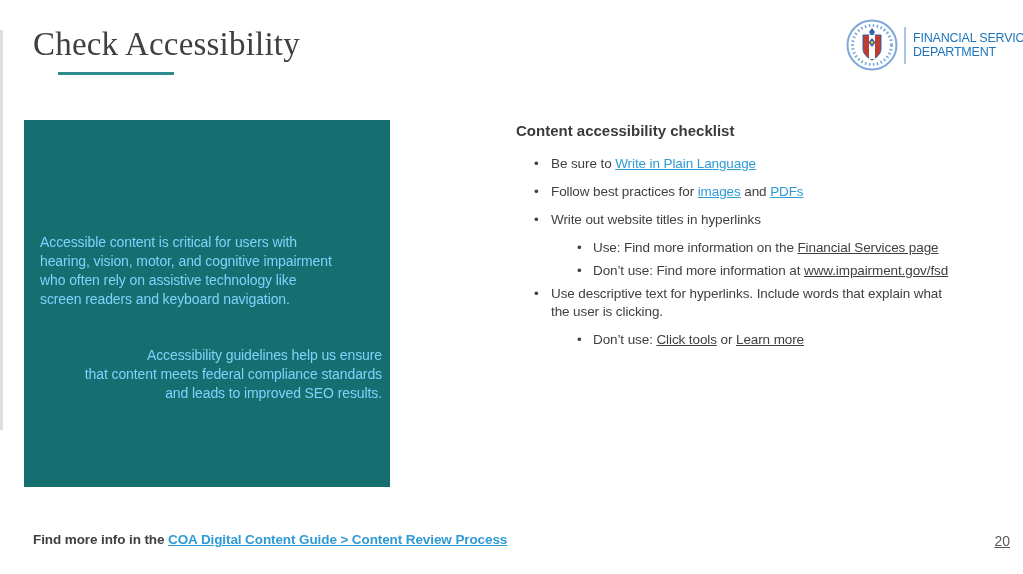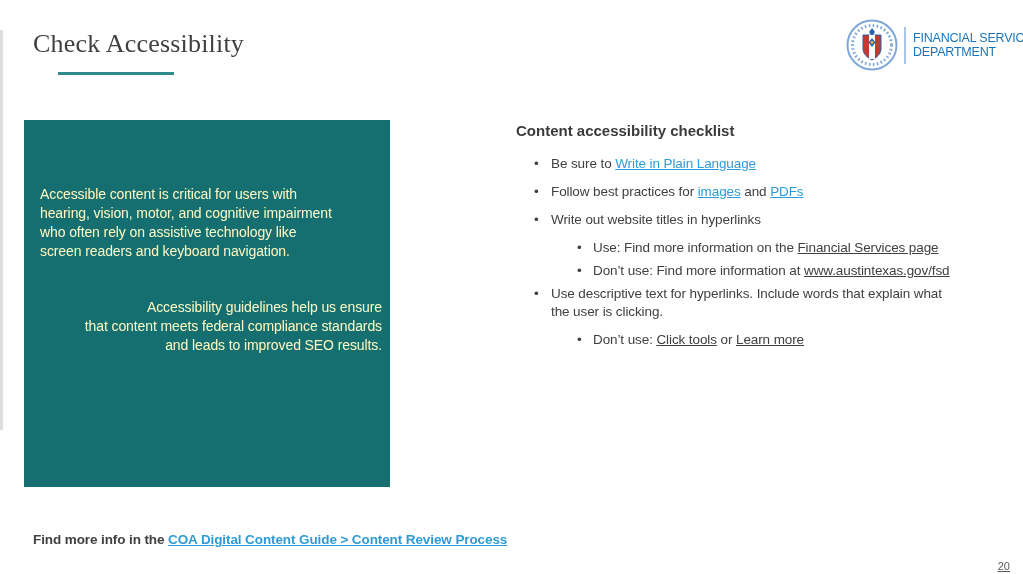--- a/index.html
+++ b/index.html
@@ -17,21 +17,21 @@
     left: 0; top: 30px;
     width: 3px; height: 400px;
     background: #dedede;
   }
   .page-title {
     position: absolute;
     left: 33px; top: 24px;
     margin: 0;
     font-family: "Liberation Serif", serif;
     font-weight: 400;
-    font-size: 26px;
+    font-size: 33px;
     line-height: 40px;
     color: #3f4040;
     letter-spacing: 0.2px;
   }
   .title-underline {
     position: absolute;
     left: 58px; top: 72px;
     width: 116px; height: 3px;
     background: #2e8b8d;
   }
@@ -55,22 +55,22 @@
     letter-spacing: -0.2px;
     white-space: nowrap;
   }
   
   .intro-panel {
     position: absolute;
     left: 24px; top: 120px;
     width: 366px; height: 367px;
     background: #156f71;
     box-sizing: border-box;
-    padding: 65px 8px 0 16px;
-    color: #fef9c3;
+    padding: 113px 8px 0 16px;
+    color: #7dd3fc;
     font-size: 14px;
     line-height: 19px;
     letter-spacing: -0.1px;
   }
   .intro-panel p { margin: 0; white-space: pre-line; }
   .intro-panel p + p { margin-top: 37px; text-align: right; }
   
   .checklist {
     position: absolute;
     left: 516px; top: 122px;
@@ -103,22 +103,22 @@
     position: absolute;
     left: 33px; top: 531px;
     font-size: 13.5px;
     line-height: 17px;
     color: #404040;
     letter-spacing: -0.1px;
     font-weight: bold;
   }
   .page-number {
     position: absolute;
-    right: 13px; top: 560px;
-    font-size: 11px;
+    right: 13px; top: 533px;
+    font-size: 14px;
     color: #595959;
     text-decoration: underline;
   }
 </style>
 </head>
 <body>
 
 <div class="slide">
 
   <div class="left-strip"></div>
@@ -154,21 +154,21 @@
 and leads to improved SEO results.</p>
   </div>
 
   <div class="checklist">
     <h2 class="checklist-heading">Content accessibility checklist</h2>
     <ul id="checklist-list">
         <li class="cl-item"><span>Be sure to </span><a class="blue-link" href="#">Write in Plain Language</a></li>
         <li class="cl-item"><span>Follow best practices for </span><a class="blue-link" href="#">images</a><span> and </span><a class="blue-link" href="#">PDFs</a></li>
         <li class="cl-item"><span>Write out website titles in hyperlinks</span></li>
         <li class="cl-item l2"><span>Use: Find more information on the </span><span class="dark-underline">Financial Services page</span></li>
-        <li class="cl-item l2"><span>Don’t use: Find more information at </span><span class="dark-underline">www.austintexas.gov/fsd</span></li>
+        <li class="cl-item l2"><span>Don’t use: Find more information at </span><span class="dark-underline">www.impairment.gov/fsd</span></li>
         <li class="cl-item"><span>Use descriptive text for hyperlinks. Include words that explain what the user is clicking.</span></li>
         <li class="cl-item l2"><span>Don’t use: </span><span class="dark-underline">Click tools</span><span> or </span><span class="dark-underline">Learn more</span></li>
       </ul>
   </div>
 
   <div class="footer-note">
     <span>Find more info in the </span><a class="blue-link" href="#">COA Digital Content Guide &gt; Content Review Process</a>
   </div>
 
   <div class="page-number">20</div>

